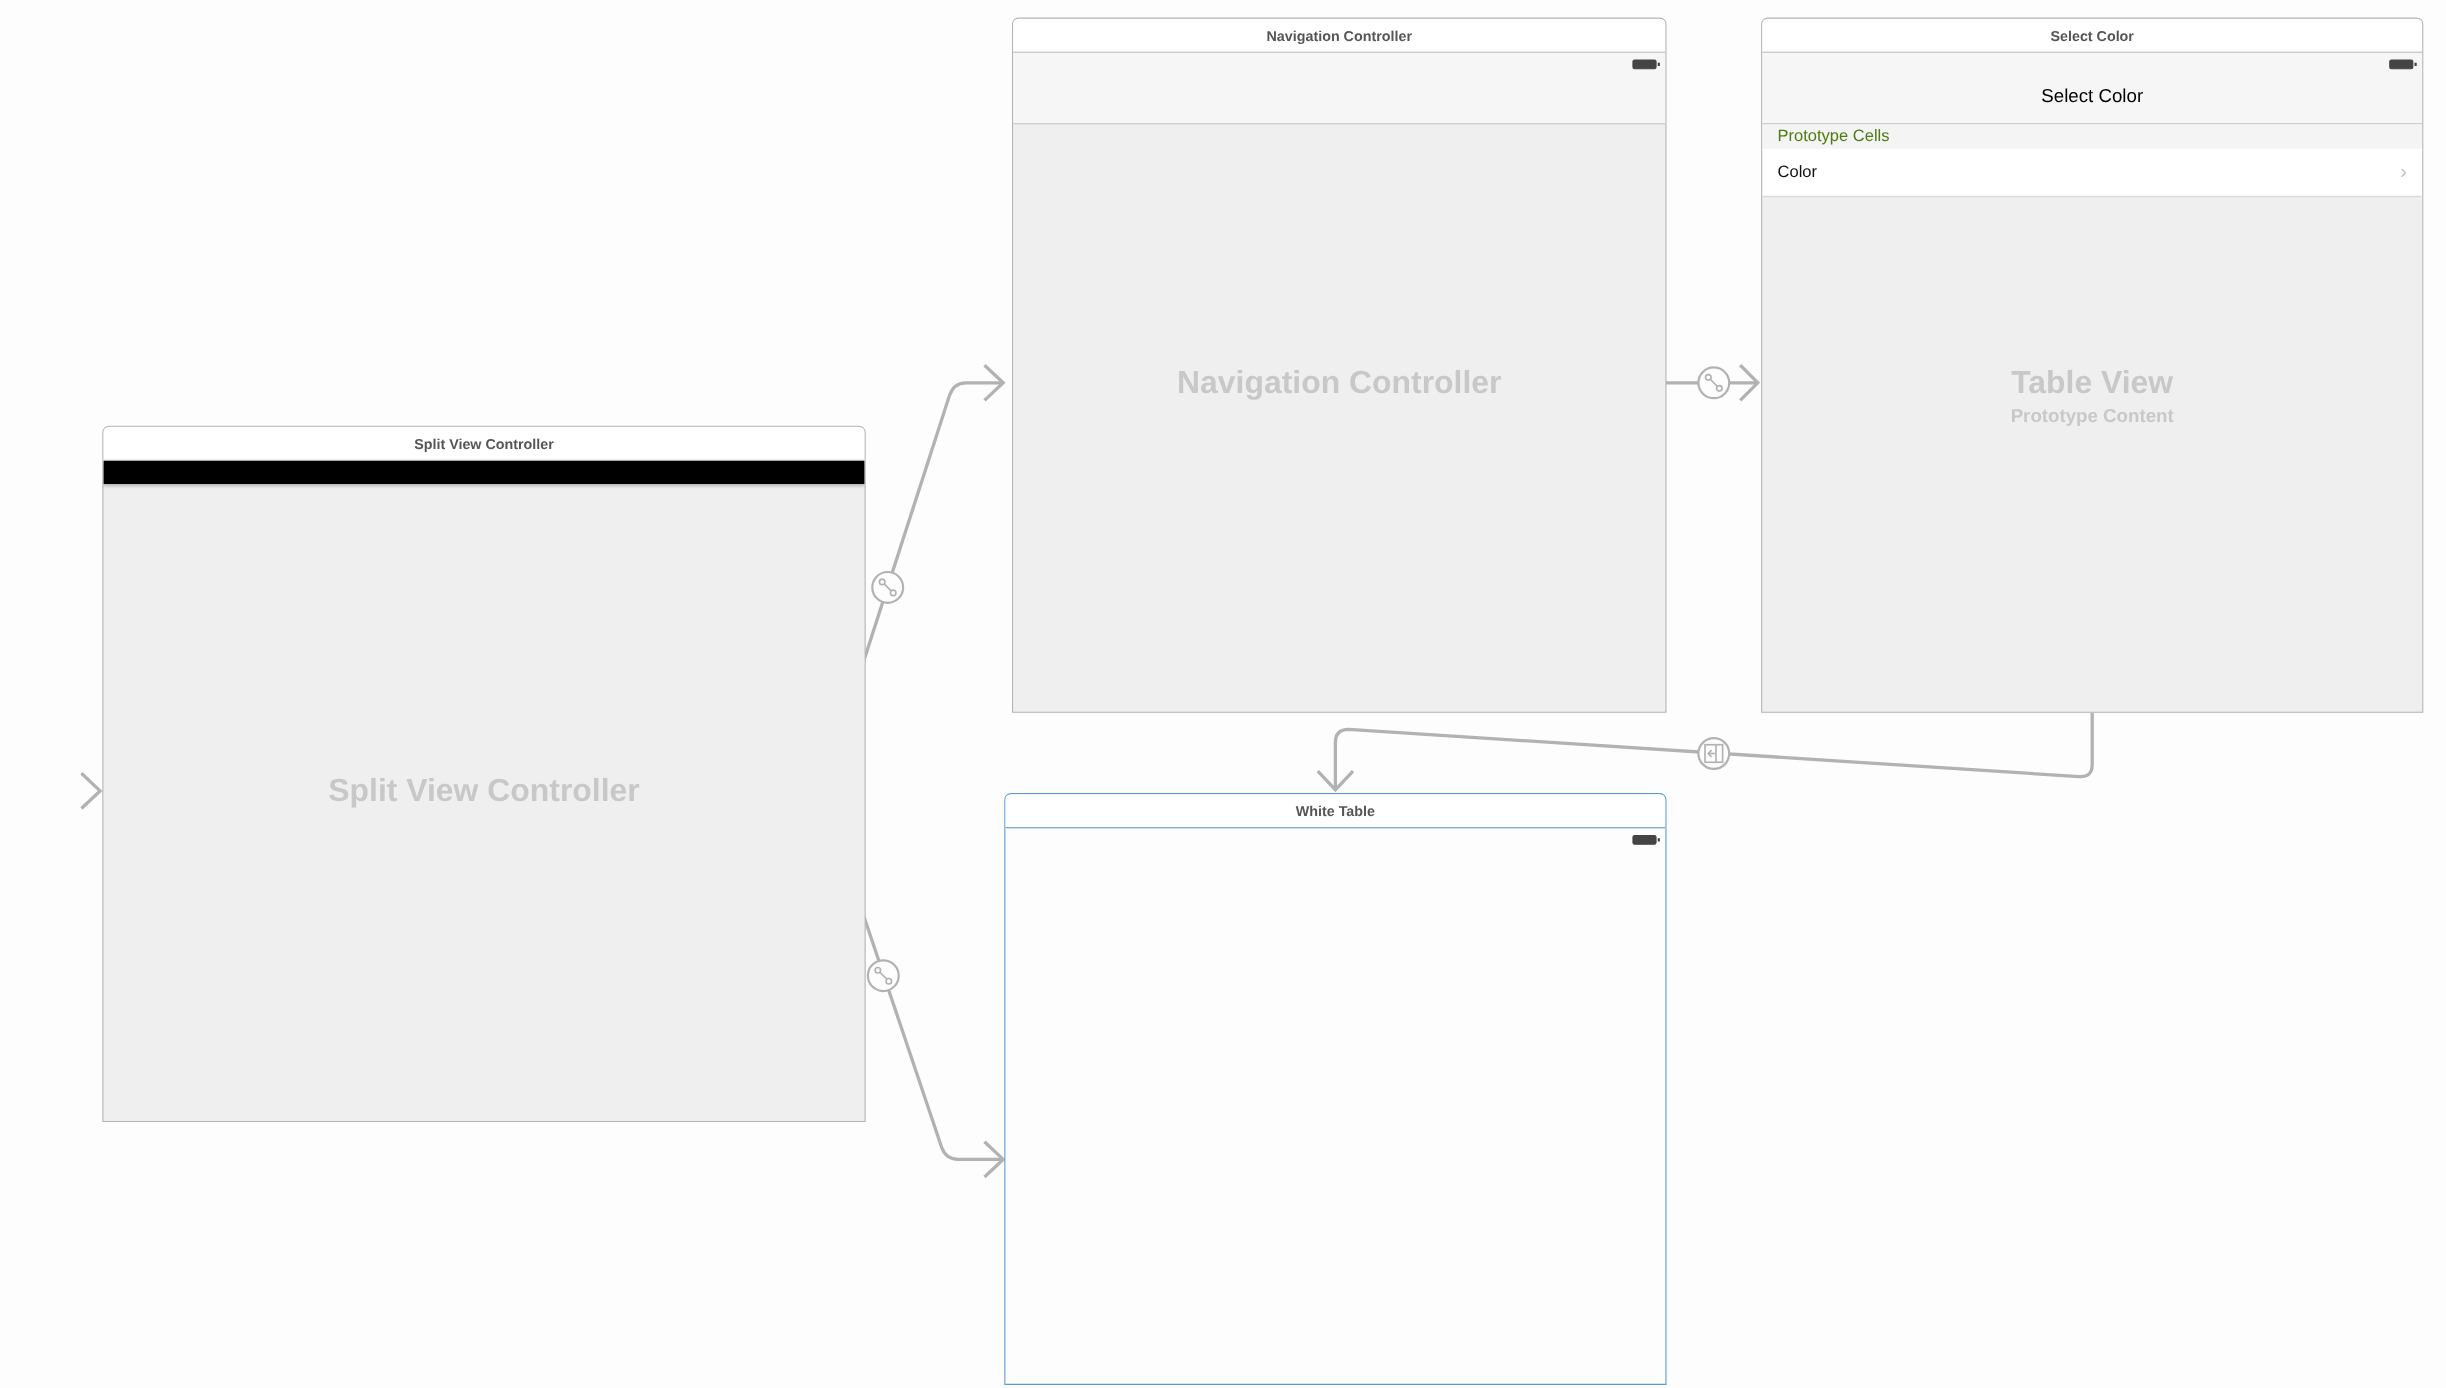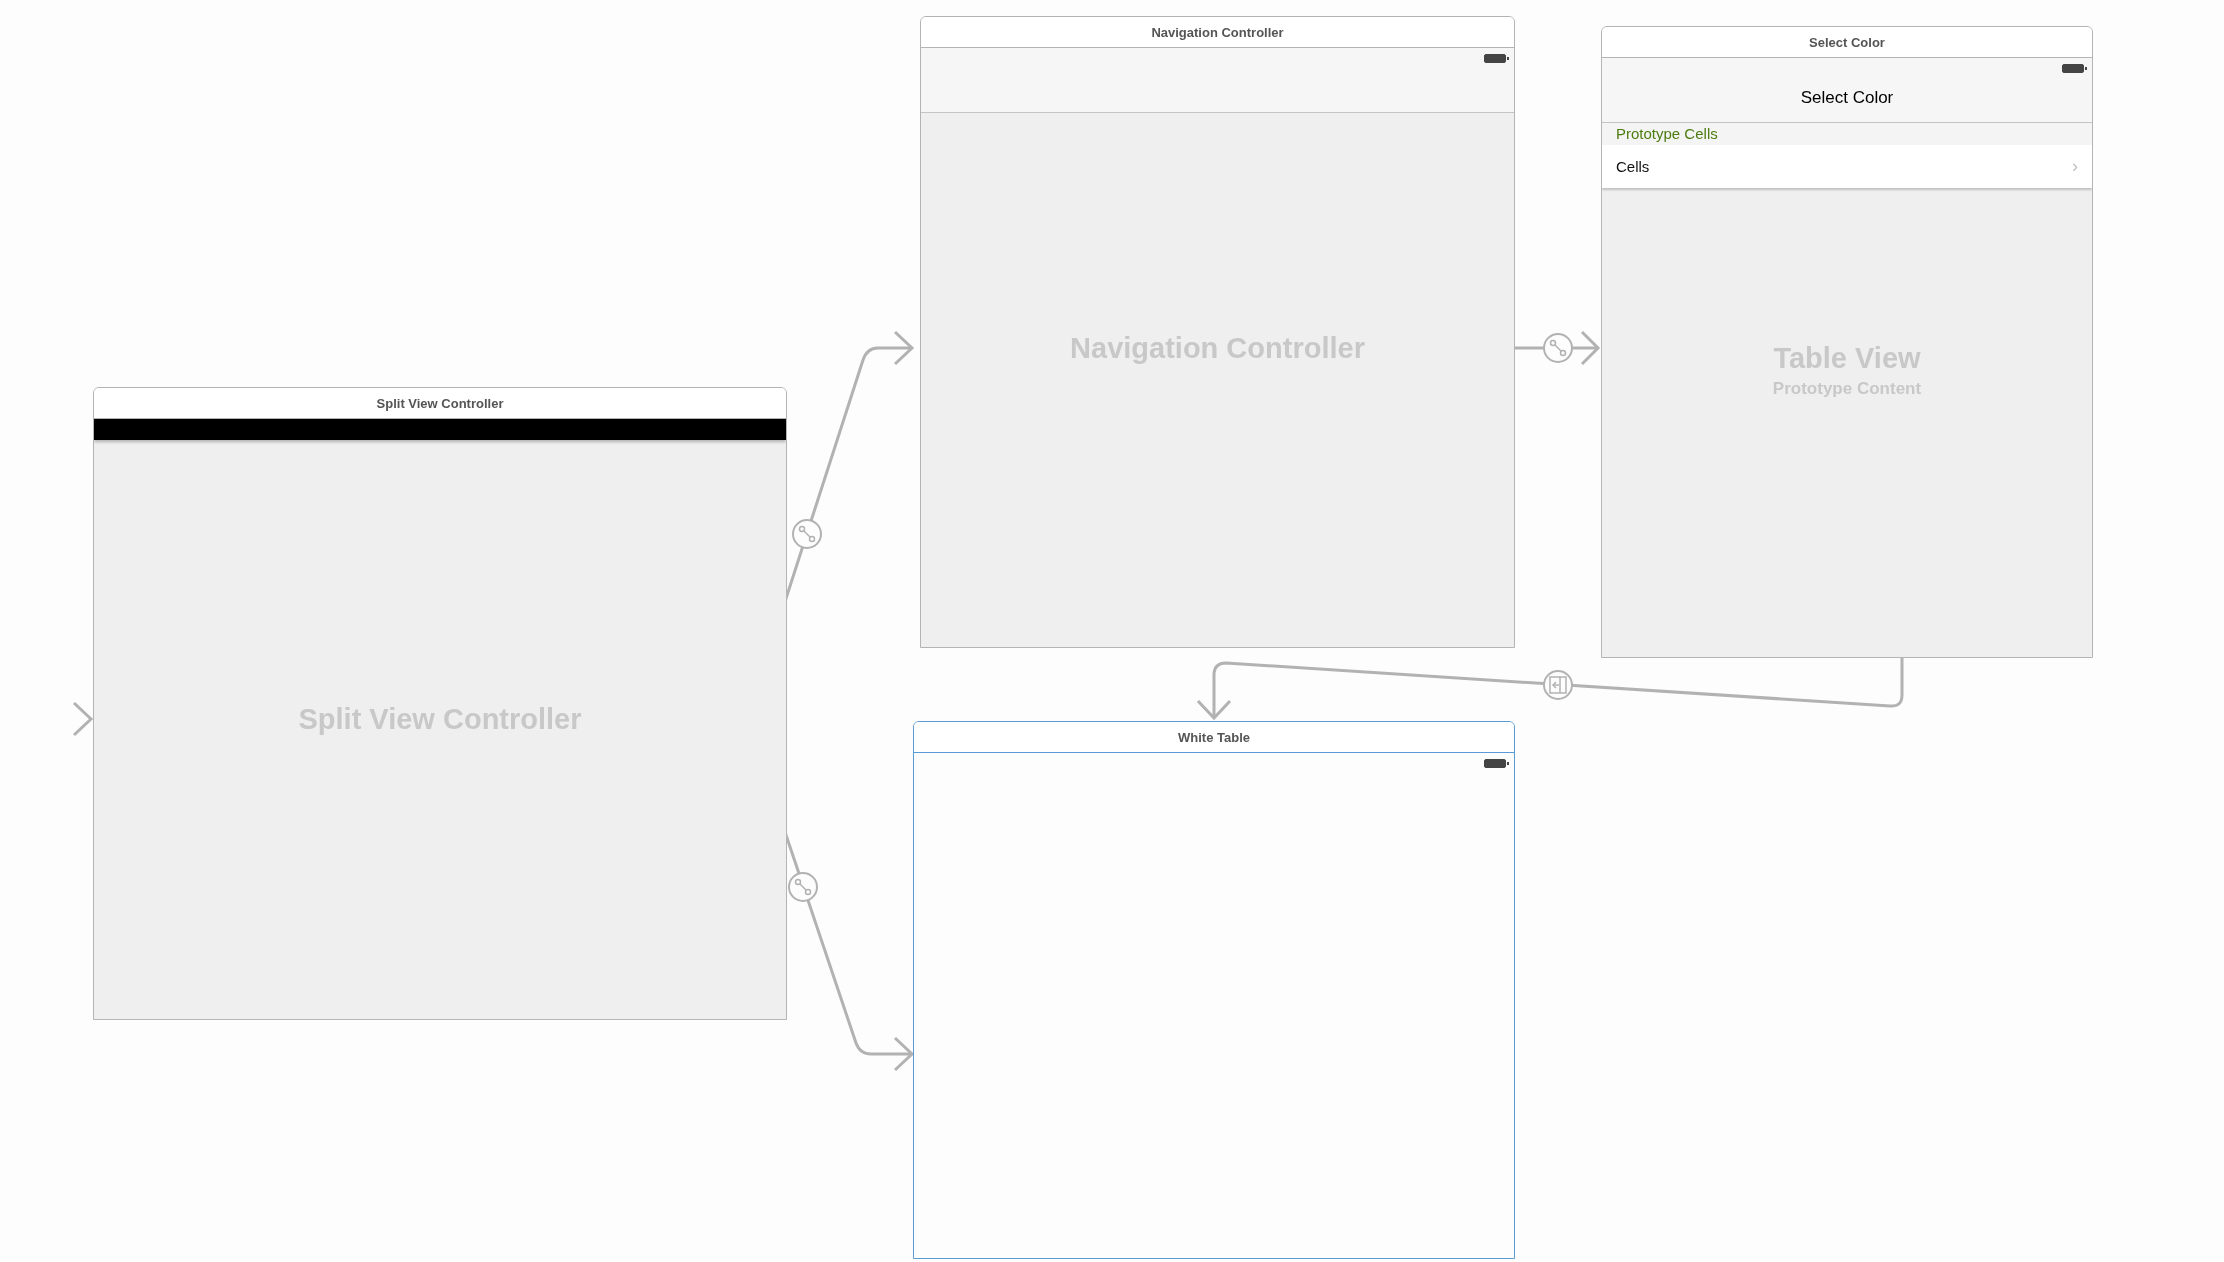--- a/index.html
+++ b/index.html
@@ -132,29 +132,29 @@
 </div>
 
 <div class="scene" style="left:920px; top:16px; width:595px; height:632px;padding-left:12px;">
   <div class="scene-header">Navigation Controller</div>
   <div class="nav-bar">
     <div class="battery"></div>
   </div>
   <div class="center-label" style="top:315px; font-size:29px;">Navigation Controller</div>
 </div>
 
-<div class="scene" style="left:1601px; top:16px; width:492px; height:632px;margin-top:10px;">
+<div class="scene" style="left:1601px; top:16px; width:602px; height:632px;">
   <div class="scene-header">Select Color</div>
   <div class="nav-bar">
     <div class="battery"></div>
     <div class="nav-title">Select Color</div>
   </div>
   <div class="proto-header">Prototype Cells</div>
   <div class="proto-row">
-    <span>Cells</span>
+    <span>Color</span>
     <span class="chevron">›</span>
   </div>
   <div class="center-label" style="top:352px; font-size:17px;">Prototype Content</div>
   <div class="center-label" style="top:315px; font-size:29px;">Table View</div>
 </div>
 
 <div class="scene selected" style="left:913px; top:721px; width:602px; height:538px;">
   <div class="scene-header">White Table</div>
   <div style="position:absolute;left:0;right:0;top:31px;height:20px;">
     <div class="battery"></div>

